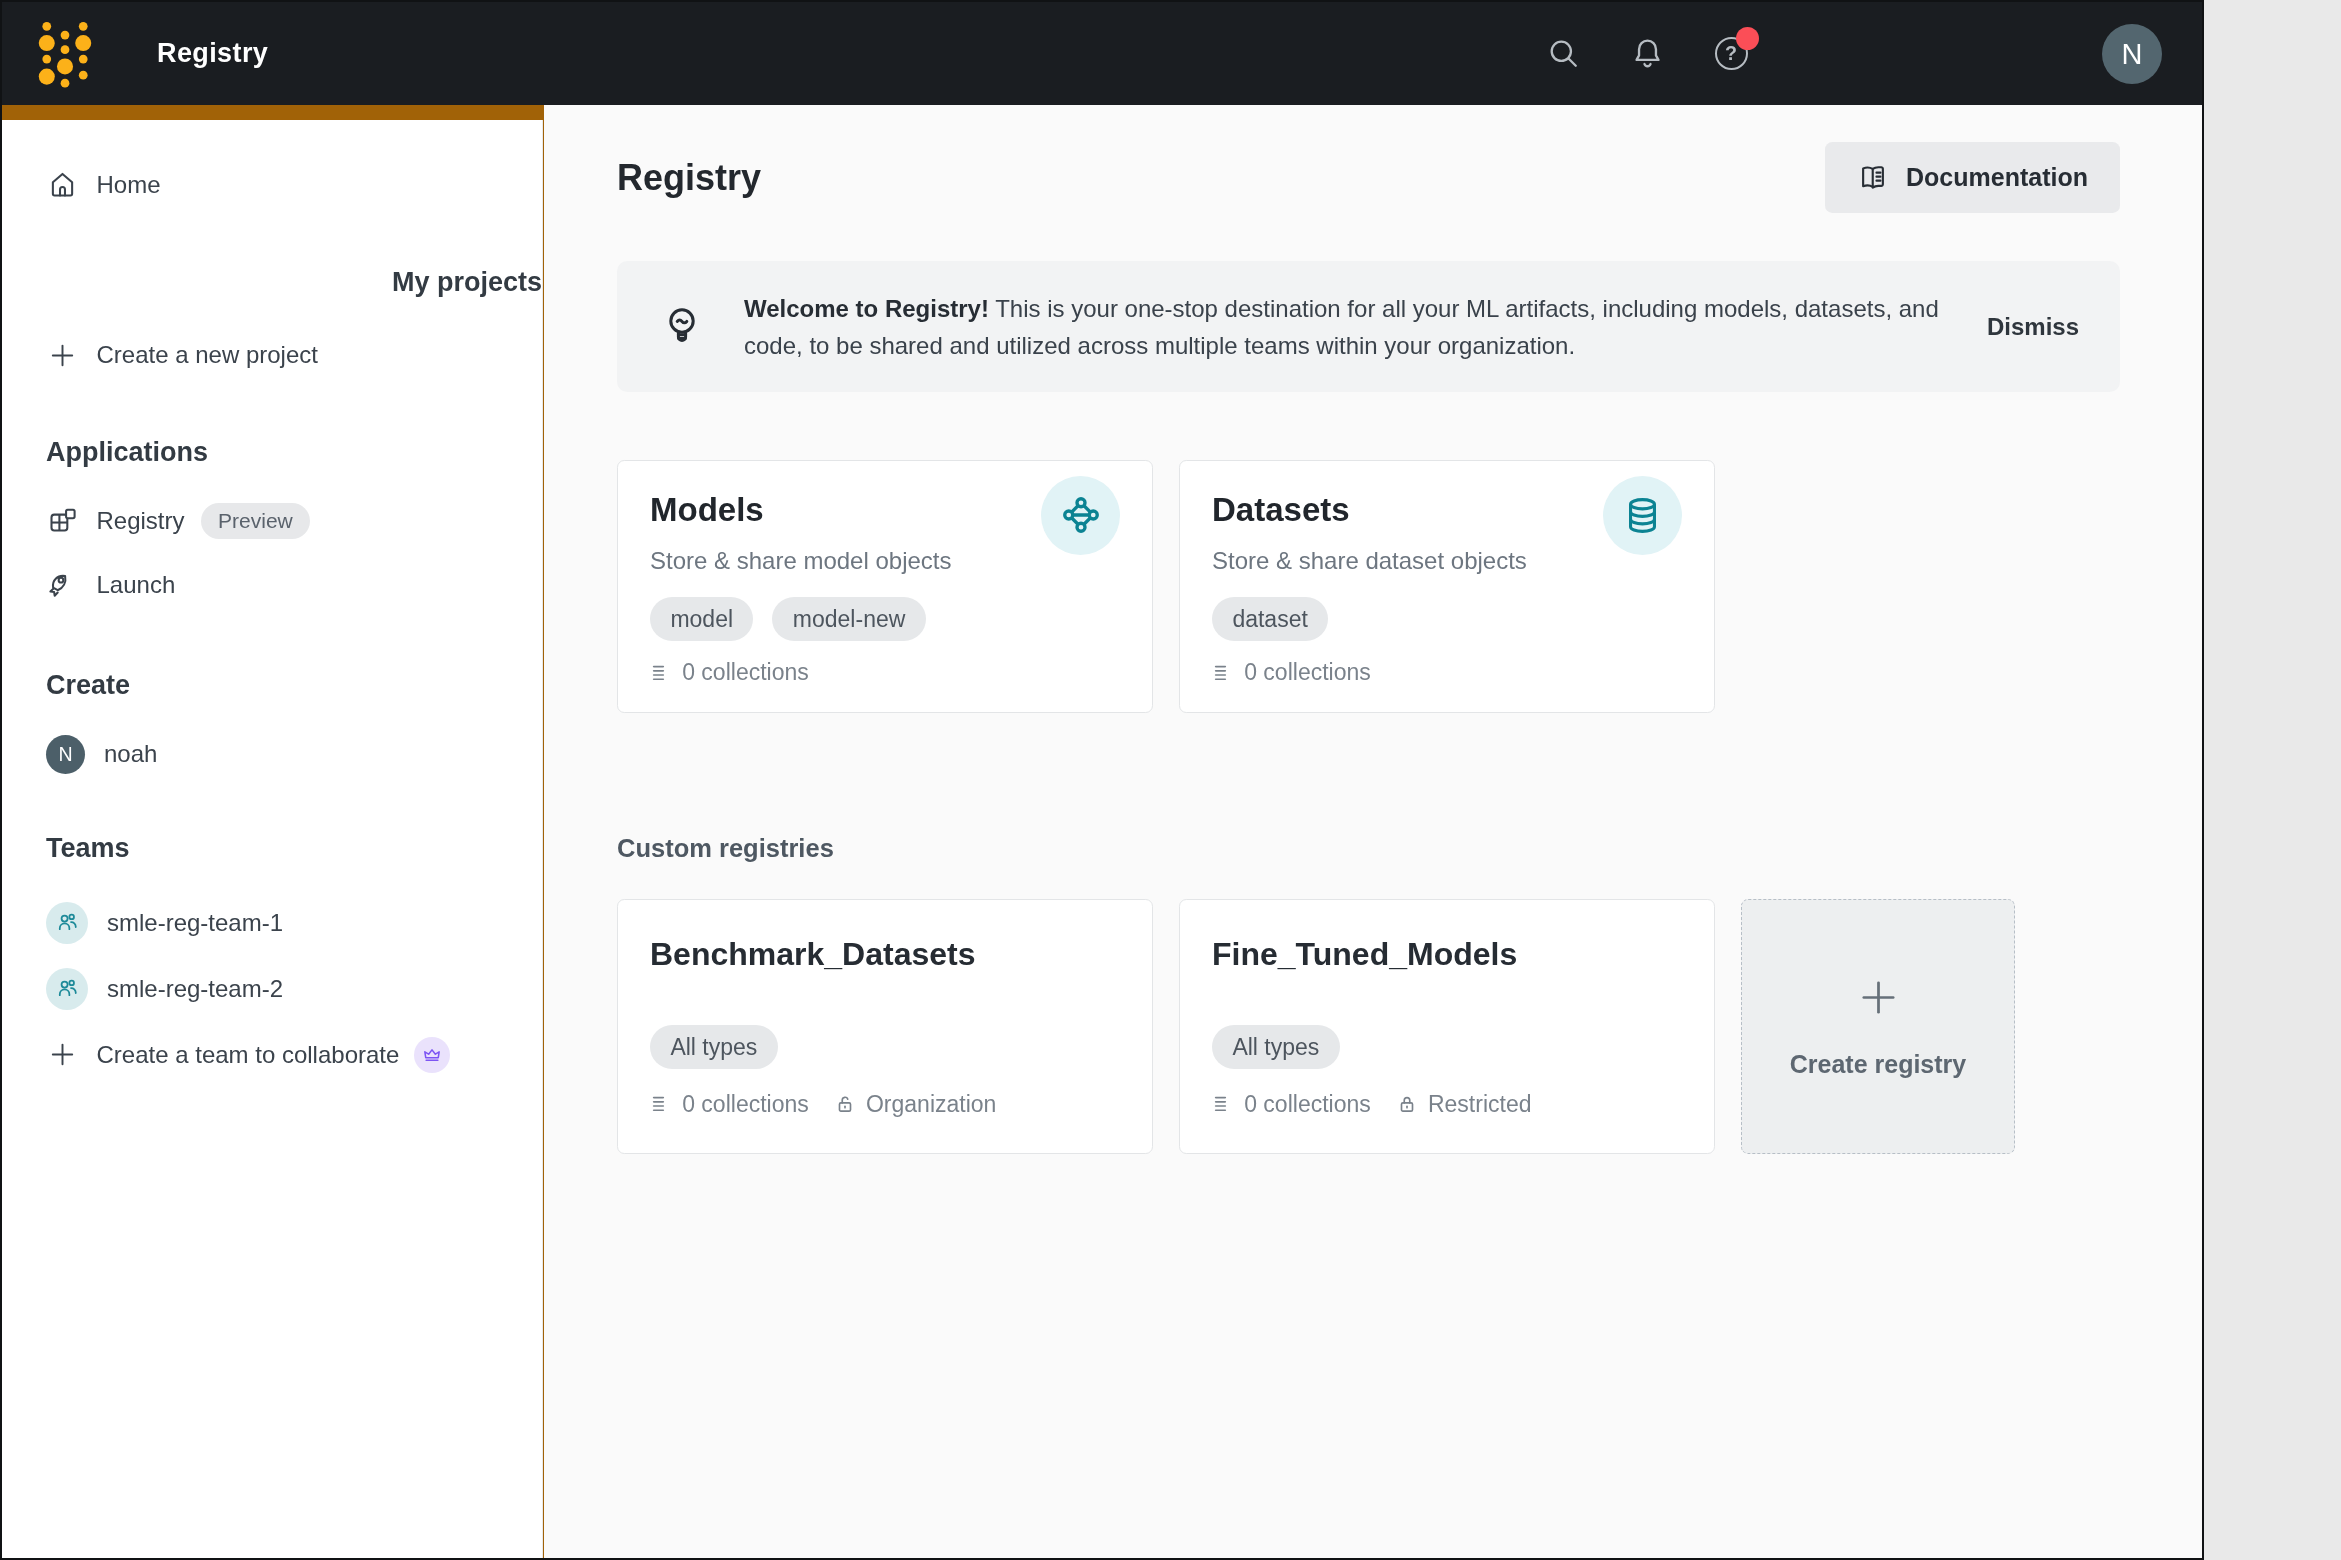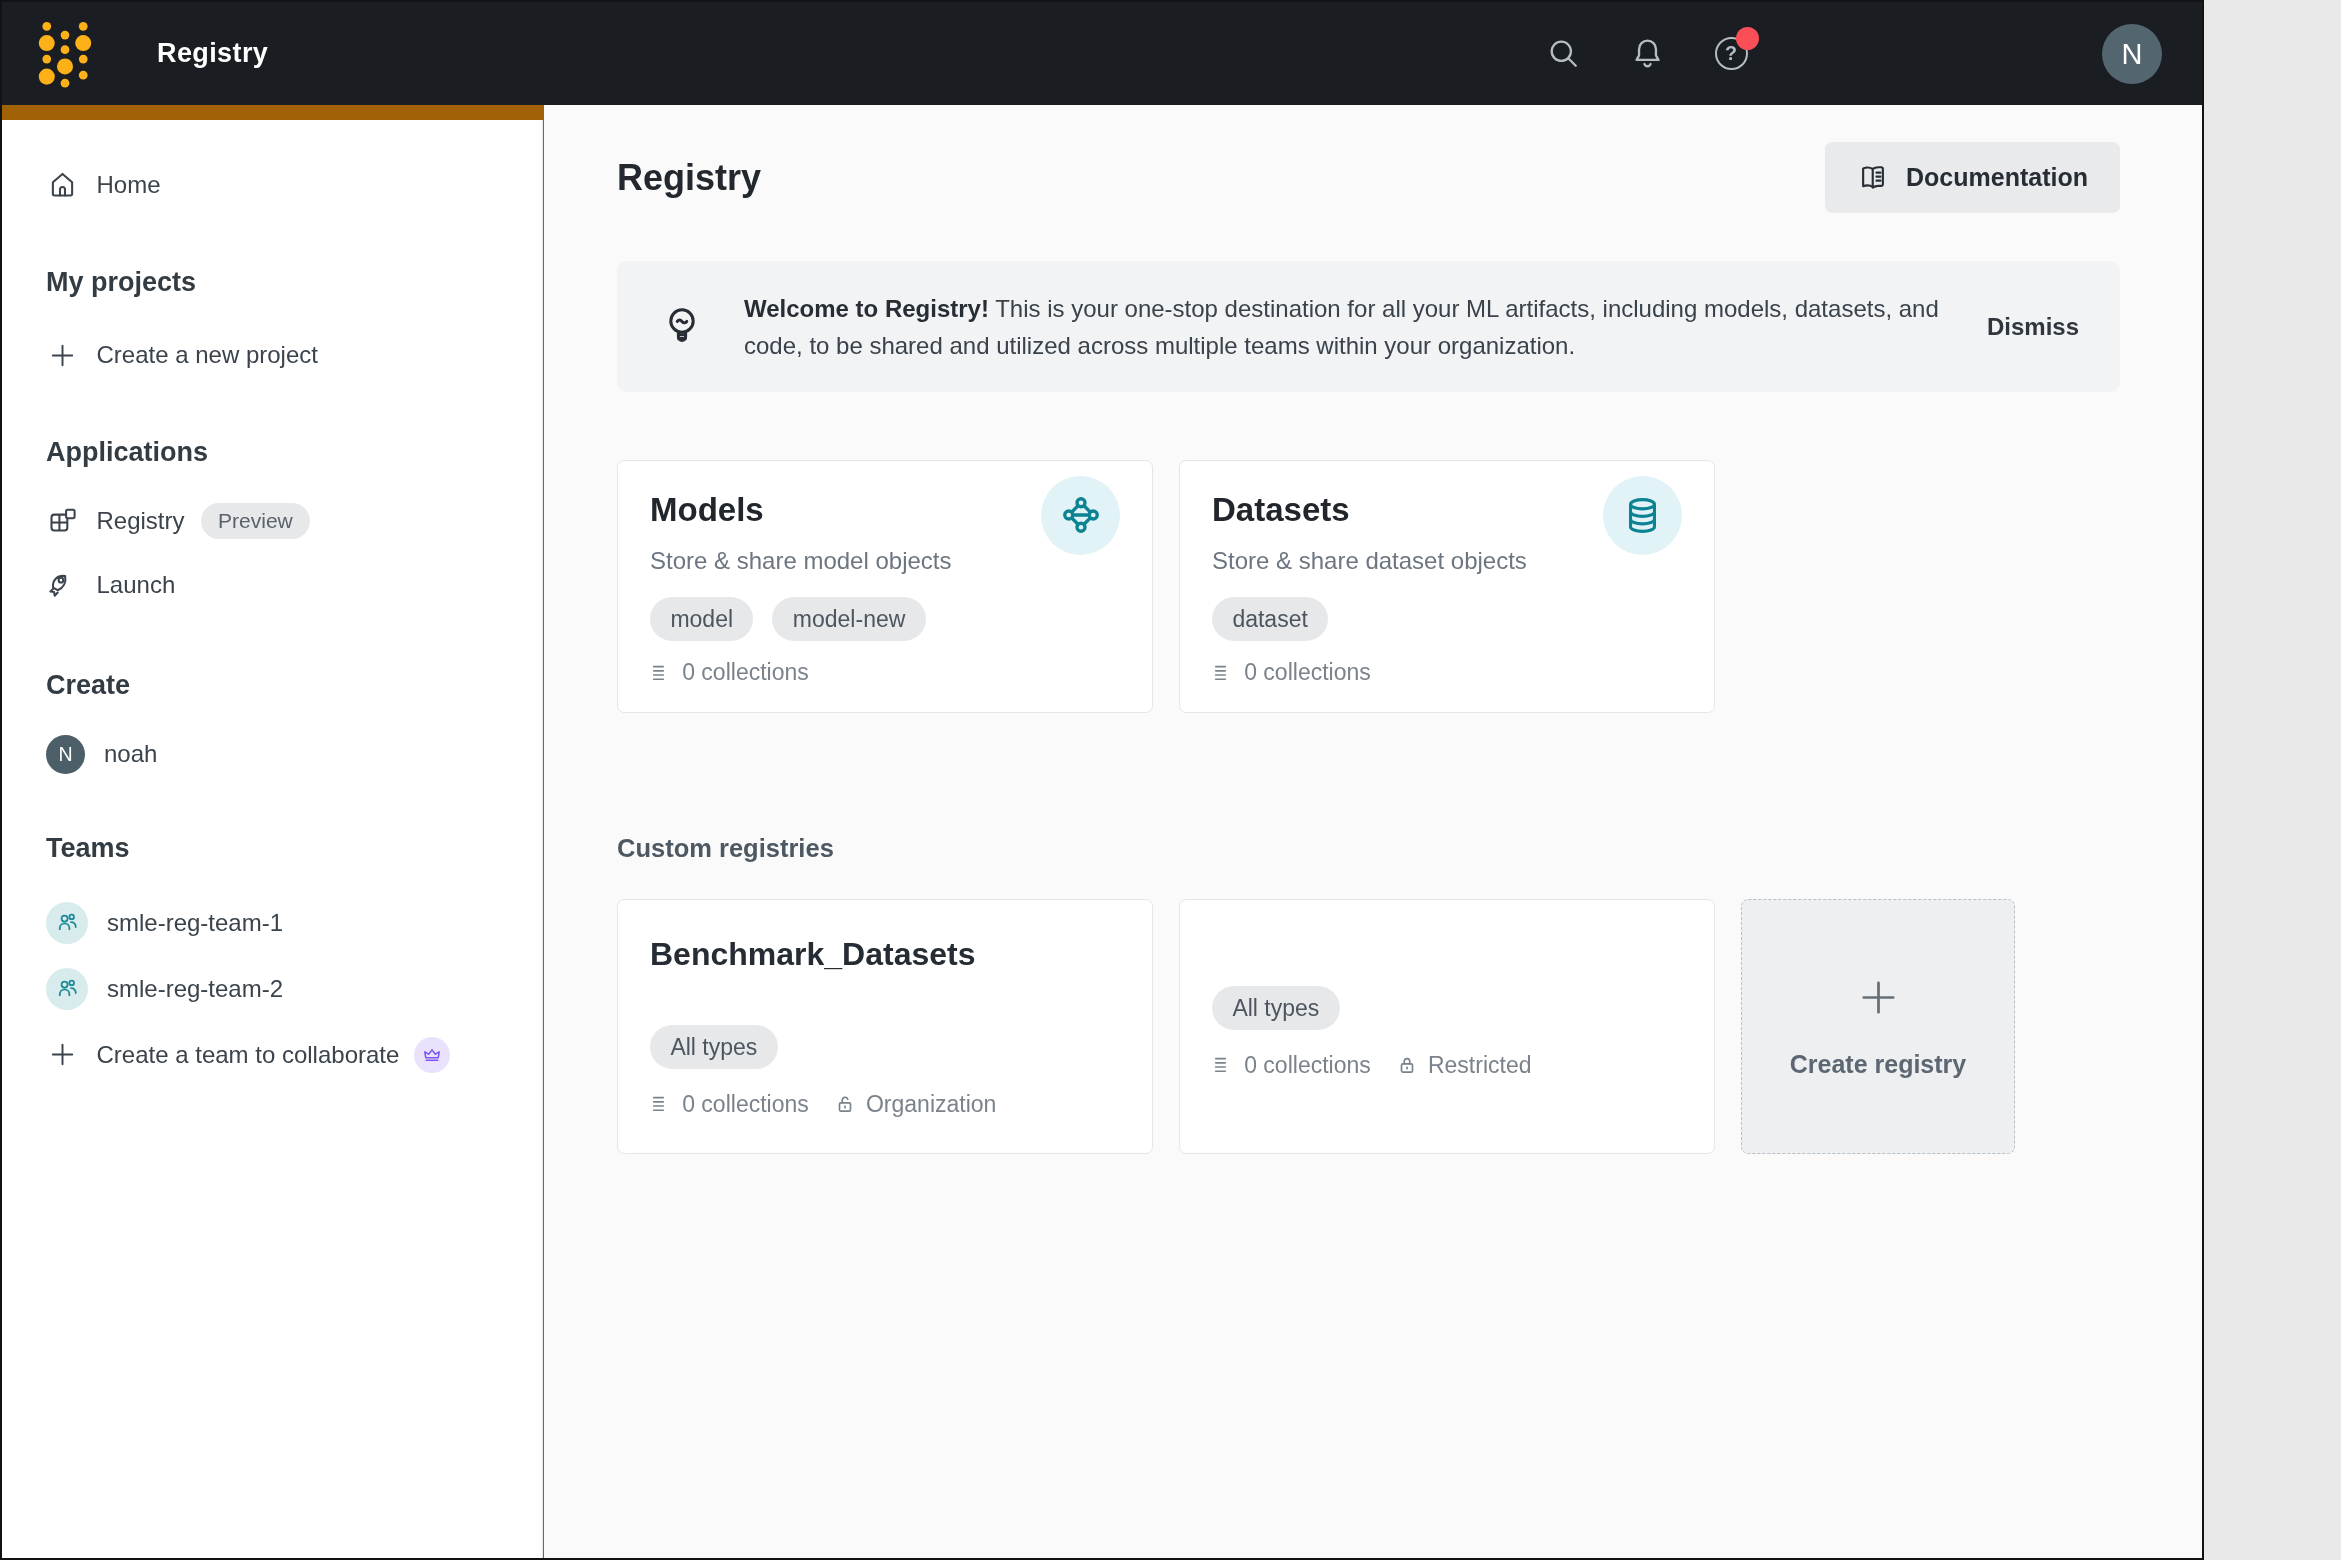--- a/index.html
+++ b/index.html
@@ -14,21 +14,21 @@
   .help-circle{width:33px;height:33px;border:2.2px solid currentColor;border-radius:50%;display:flex;align-items:center;justify-content:center;font-size:19.6px;font-weight:700;box-sizing:border-box;}
   .red-dot{position:absolute;top:-8.7px;right:-10.2px;width:23px;height:23px;border-radius:50%;background:#fb4e57;}
   .nav-avatar{position:absolute;right:40px;top:22px;width:60px;height:60px;border-radius:50%;background:#53666f;color:#fff;display:flex;align-items:center;justify-content:center;font-size:29px;cursor:pointer;}
 
   
   .sidebar{position:absolute;top:118px;left:0;width:541px;bottom:0;background:#ffffff;border-right:0.7px solid #e7e8ea;padding-left:44px;box-sizing:border-box;}
   .side-item{display:flex;align-items:center;color:#3b434c;font-size:24px;cursor:pointer;}
   .side-item .icon{width:33px;display:flex;justify-content:center;margin-right:17.5px;color:#3b434c;flex:none;}
   .side-header{font-size:27px;font-weight:700;color:#333b43;line-height:35px;}
   .side-home{margin-top:41px;height:47px;}
-  .hdr-projects{margin-top:57px;}
+  .hdr-projects{margin-top:57px;text-align:right;}
   .item-create-project{margin-top:36px;height:38px;}
   .hdr-apps{margin-top:61px;}
   .item-registry{margin-top:29px;height:44px;}
   .item-launch{margin-top:20.4px;height:44px;}
   .hdr-profile{margin-top:61px;}
   .item-noah{margin-top:29px;height:44px;}
   .hdr-teams{margin-top:55px;}
   .item-team{height:47px;}
   .item-team1{margin-top:33px;}
   .item-team2{margin-top:19px;}
@@ -347,20 +347,21 @@
                 <path d="M9 10.8V7.6a3.1 3.1 0 0 1 6-.9"></path>
                 <line x1="12" y1="14.4" x2="12" y2="16.2"></line>
               </svg>
             </span>
             <span>Organization</span>
           </span>
         </div>
       </div>
 
       <div class="card custom-card">
+        <div class="card-title">Fine_Tuned_Models</div>
         <div class="tag-row">
           <span class="tag">All types</span>
         </div>
         <div class="meta-row">
           <span class="icon">
             <svg width="22" height="22" viewBox="0 0 24 24" fill="none" stroke="currentColor" stroke-width="1.8" stroke-linecap="round">
               <line x1="4" y1="5" x2="14.5" y2="5"></line>
                 <line x1="4" y1="9.6" x2="14.5" y2="9.6"></line>
               <line x1="4" y1="14.2" x2="14.5" y2="14.2"></line>
                 <line x1="4" y1="18.8" x2="14.5" y2="18.8"></line>

